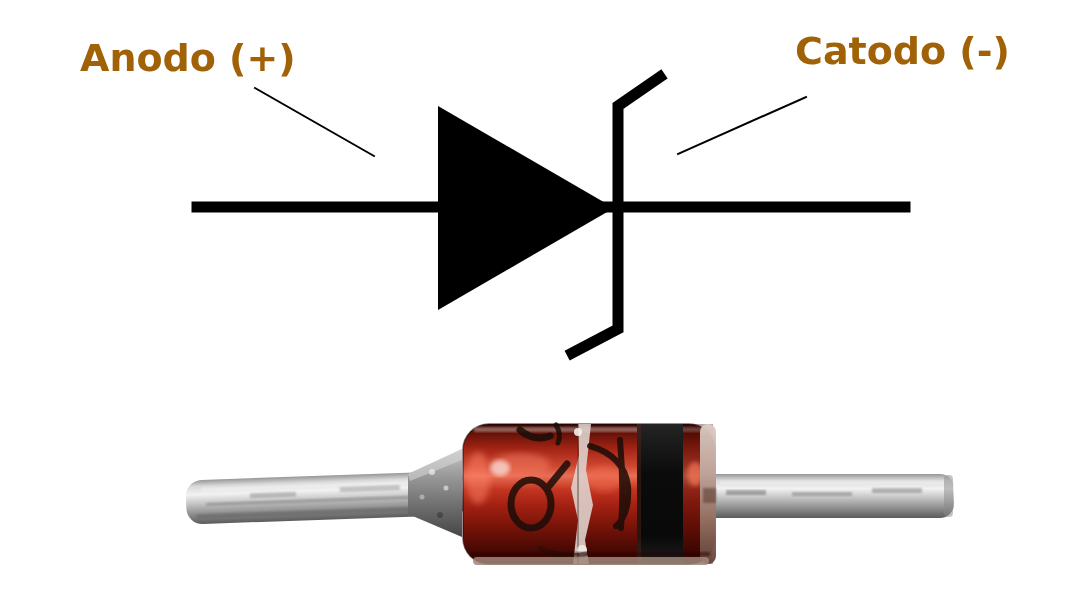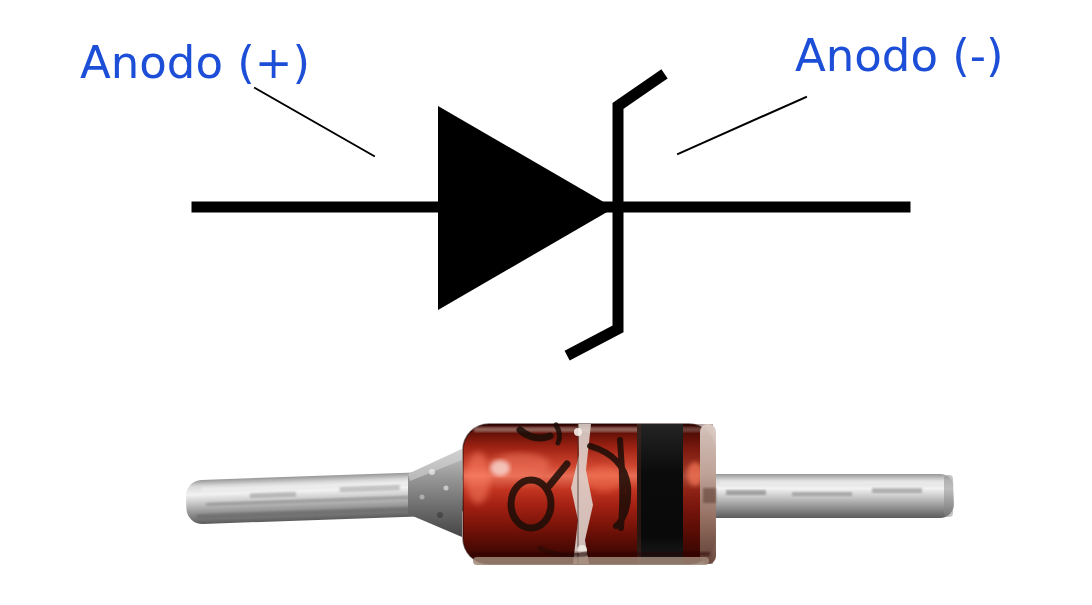--- a/index.html
+++ b/index.html
@@ -11,36 +11,36 @@
     overflow: hidden;
     font-family: "DejaVu Sans", "Liberation Sans", sans-serif;
   }
   .art {
     position: absolute;
     left: 0; top: 0;
     width: 1092px; height: 605px;
   }
   .label {
     position: absolute;
-    font-weight: normal;
-    font-size: 45px;
+    font-weight: bold;
+    font-size: 38px;
     line-height: 1.1;
-    color: #1d4ed8;
+    color: #a16207;
     white-space: nowrap;
   }
   .label-anode  { left: 80px;  top: 38px; }
   .label-cathode{ left: 795px; top: 31px; }
 </style>
 </head>
 <body>
 
 <div class="canvas">
 
   <div class="label label-anode">Anodo (+)</div>
-  <div class="label label-cathode">Anodo (-)</div>
+  <div class="label label-cathode">Catodo (-)</div>
 
   <svg class="art" viewBox="0 0 1092 605" xmlns="http://www.w3.org/2000/svg">
     <defs>
       <linearGradient id="gLead" x1="0" y1="0" x2="0" y2="1">
         <stop offset="0" stop-color="#979797"></stop>
         <stop offset="0.14" stop-color="#d9d9d9"></stop>
         <stop offset="0.33" stop-color="#f2f2f2"></stop>
         <stop offset="0.52" stop-color="#c8c8c8"></stop>
         <stop offset="0.74" stop-color="#969696"></stop>
         <stop offset="1" stop-color="#5c5c5c"></stop>

